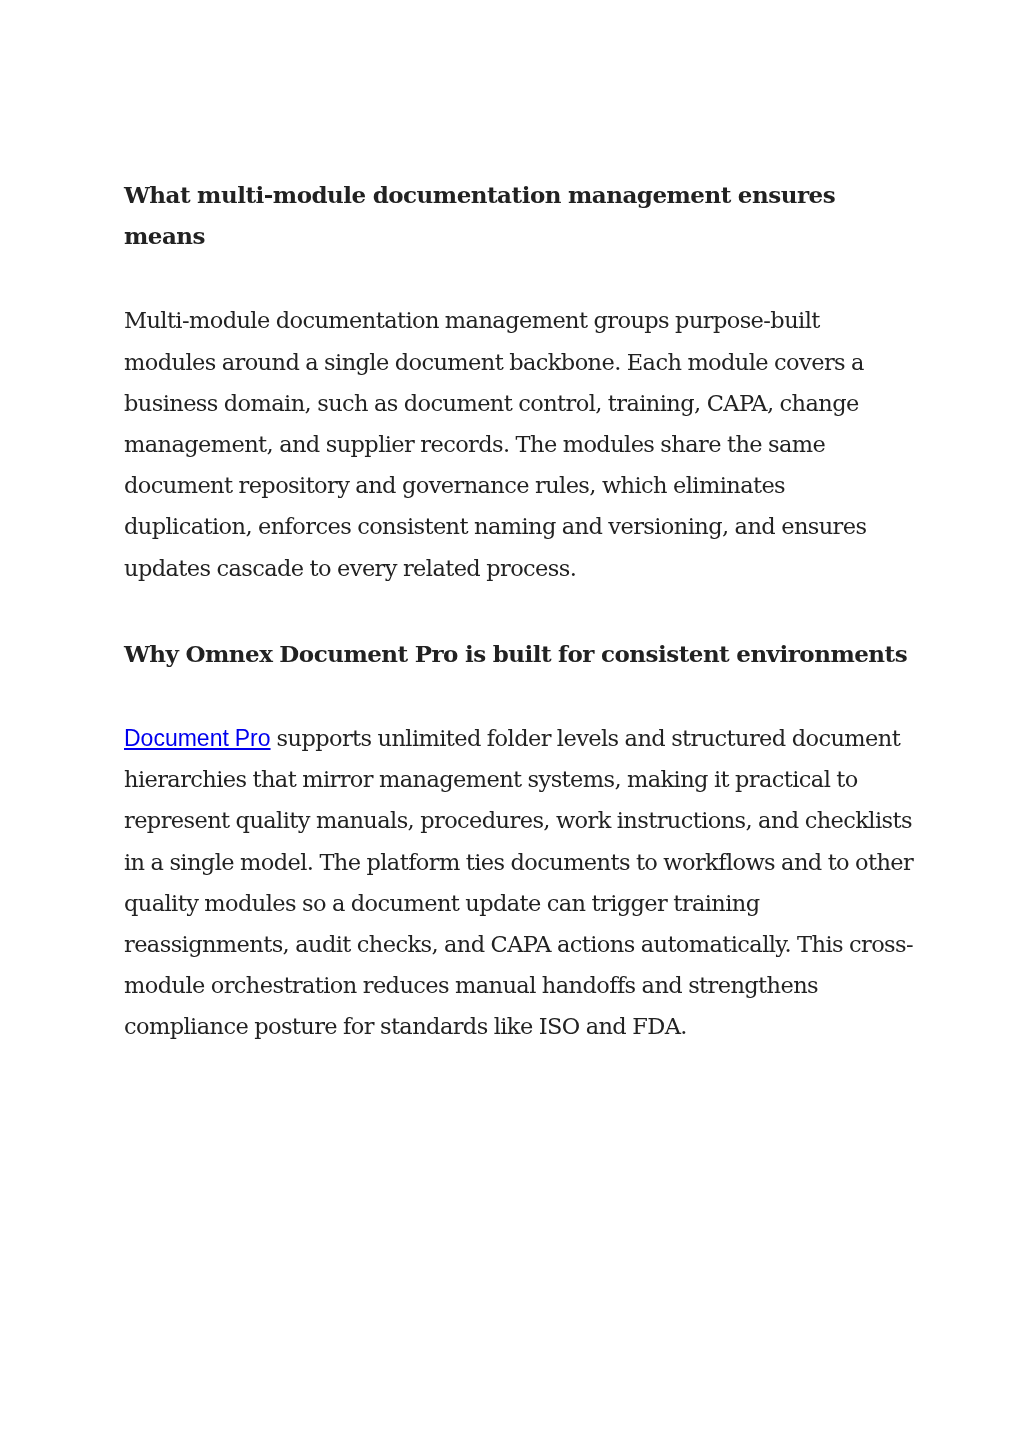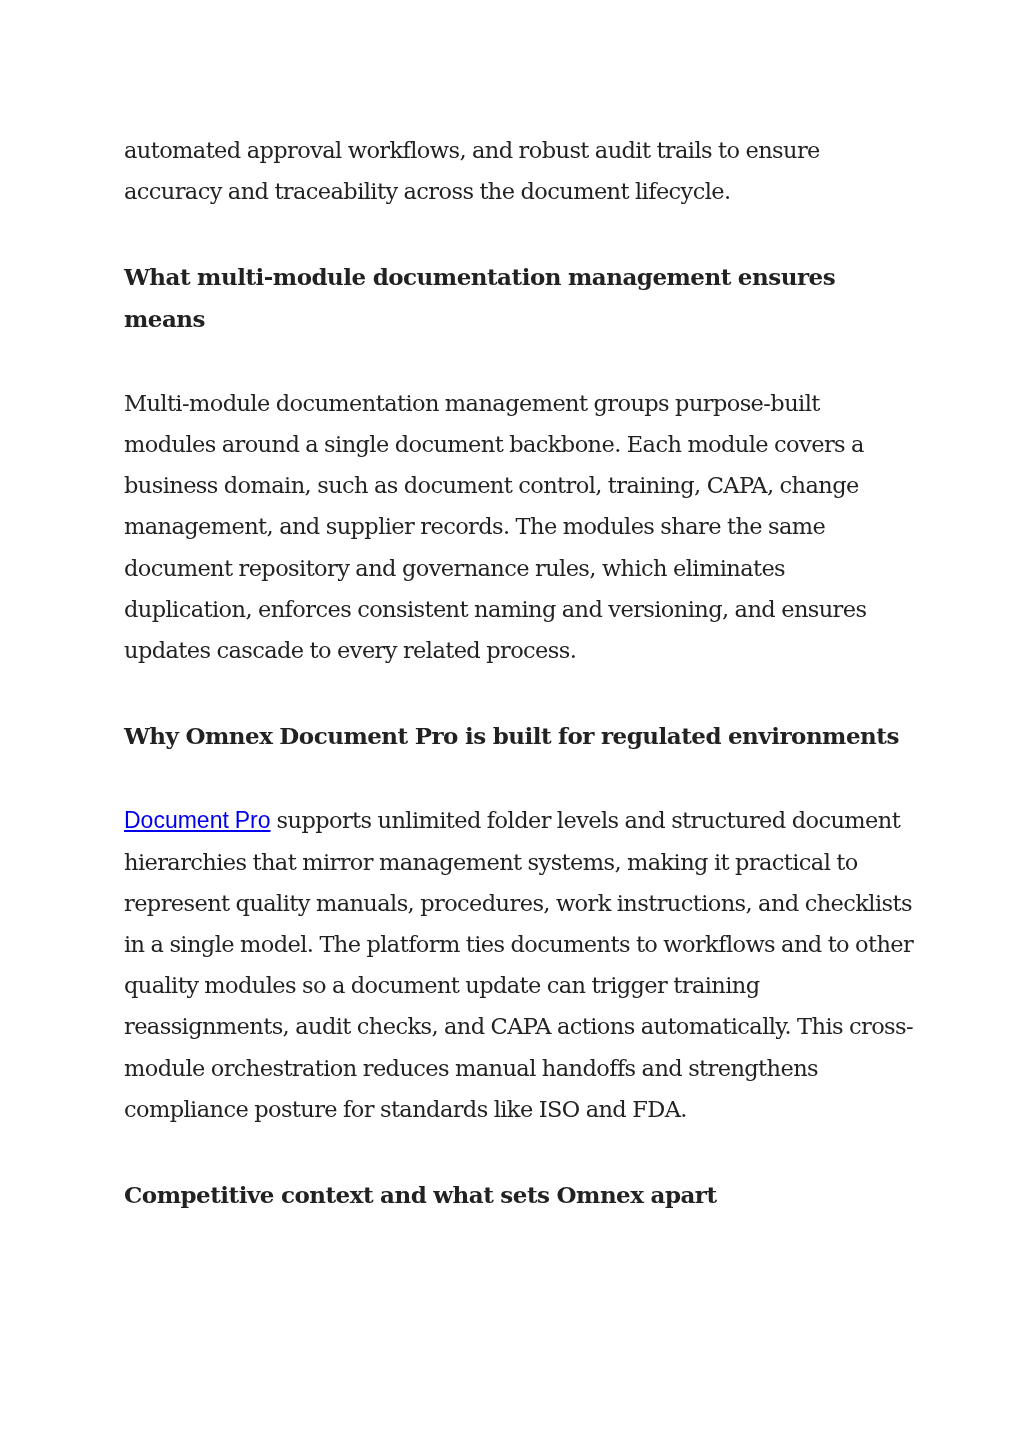--- a/index.html
+++ b/index.html
@@ -42,34 +42,32 @@
       color: #0000ee;
       font-family: "Liberation Sans", "DejaVu Sans", sans-serif;
       font-size: 23px;
       letter-spacing: 0;
     }
   </style>
 </head>
 <body>
 
 <div class="page">
-  <p class="para">automated approval workflows, and robust audit trails to ensure accuracy and traceability across the document lifecycle.</p>
 
   <div class="gap-after-para"></div>
 
   <h2 class="heading">What multi-module documentation management ensures means</h2>
 
   <div class="gap-after-heading"></div>
 
   <p class="para">Multi-module documentation management groups purpose-built modules around a single document backbone. Each module covers a business domain, such as document control, training, CAPA, change management, and supplier records. The modules share the same document repository and governance rules, which eliminates duplication, enforces consistent naming and versioning, and ensures updates cascade to every related process.</p>
 
   <div class="gap-after-para"></div>
 
-  <h2 class="heading">Why Omnex Document Pro is built for regulated environments</h2>
+  <h2 class="heading">Why Omnex Document Pro is built for consistent environments</h2>
 
   <div class="gap-after-heading"></div>
 
   <p class="para"><a class="link" href="#">Document Pro</a><span> supports unlimited folder levels and structured document hierarchies that mirror management systems, making it practical to represent quality manuals, procedures, work instructions, and checklists in a single model. The platform ties documents to workflows and to other quality modules so a document update can trigger training reassignments, audit checks, and CAPA actions automatically. This cross-module orchestration reduces manual handoffs and strengthens compliance posture for standards like ISO and FDA.</span></p>
 
   <div class="gap-after-para"></div>
 
-  <h2 class="heading">Competitive context and what sets Omnex apart</h2>
 </div>
 
 </body></html>

